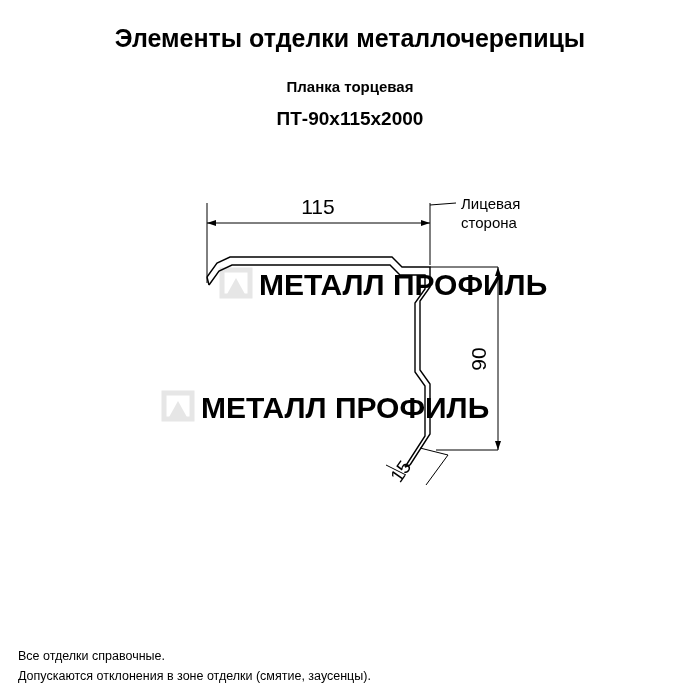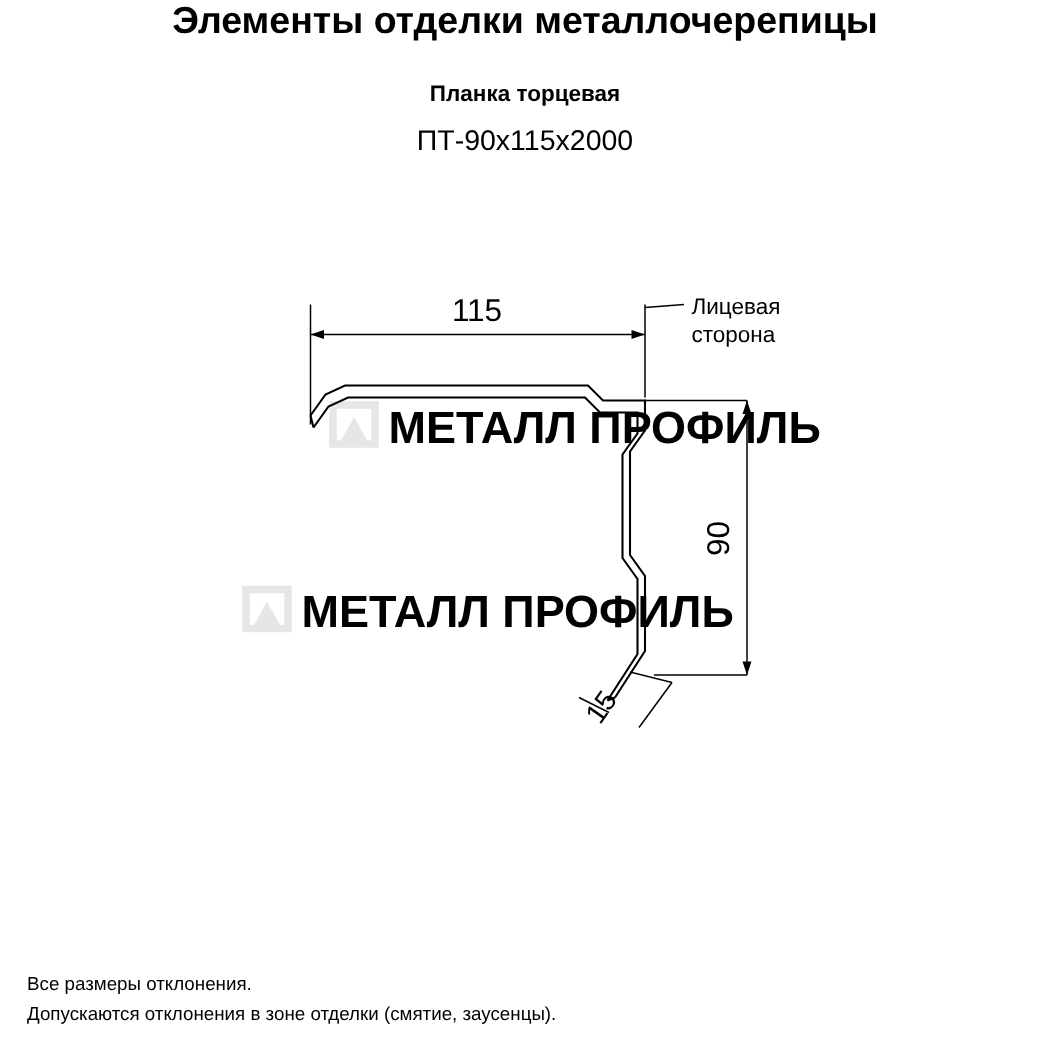--- a/index.html
+++ b/index.html
@@ -23,30 +23,31 @@
   .title-block {
     position: absolute;
     top: 0;
     left: 0;
     width: 700px;
     text-align: center;
   }
   .main-title {
     font-size: 25px;
     font-weight: bold;
+    margin-top: 24px;
     letter-spacing: 0px;
   }
   .sub-title {
     font-size: 15px;
     font-weight: bold;
     margin-top: 25px;
   }
   .code-title {
     font-size: 19px;
-    font-weight: normal;
+    font-weight: bold;
     margin-top: 13px;
   }
   .drawing {
     position: absolute;
     top: 165px;
     left: 16px;
     width: 700px;
     height: 400px;
   }
   .watermark {
@@ -148,17 +149,17 @@
 
       <text x="302" y="49" font-size="21" text-anchor="middle">115</text>
       <text x="470" y="194" font-size="21" text-anchor="middle" transform="rotate(-90 470 194)">90</text>
       <text x="390" y="310" font-size="19" text-anchor="middle" transform="rotate(-55 390 310)">15</text>
       <text x="445" y="44" font-size="15">Лицевая</text>
       <text x="445" y="63" font-size="15">сторона</text>
     </svg>
   </div>
 
   <div class="footer">
-    <div>Все размеры отклонения.</div>
+    <div>Все отделки справочные.</div>
     <div>Допускаются отклонения в зоне отделки (смятие, заусенцы).</div>
   </div>
 
 </div>
 
 </body></html>

